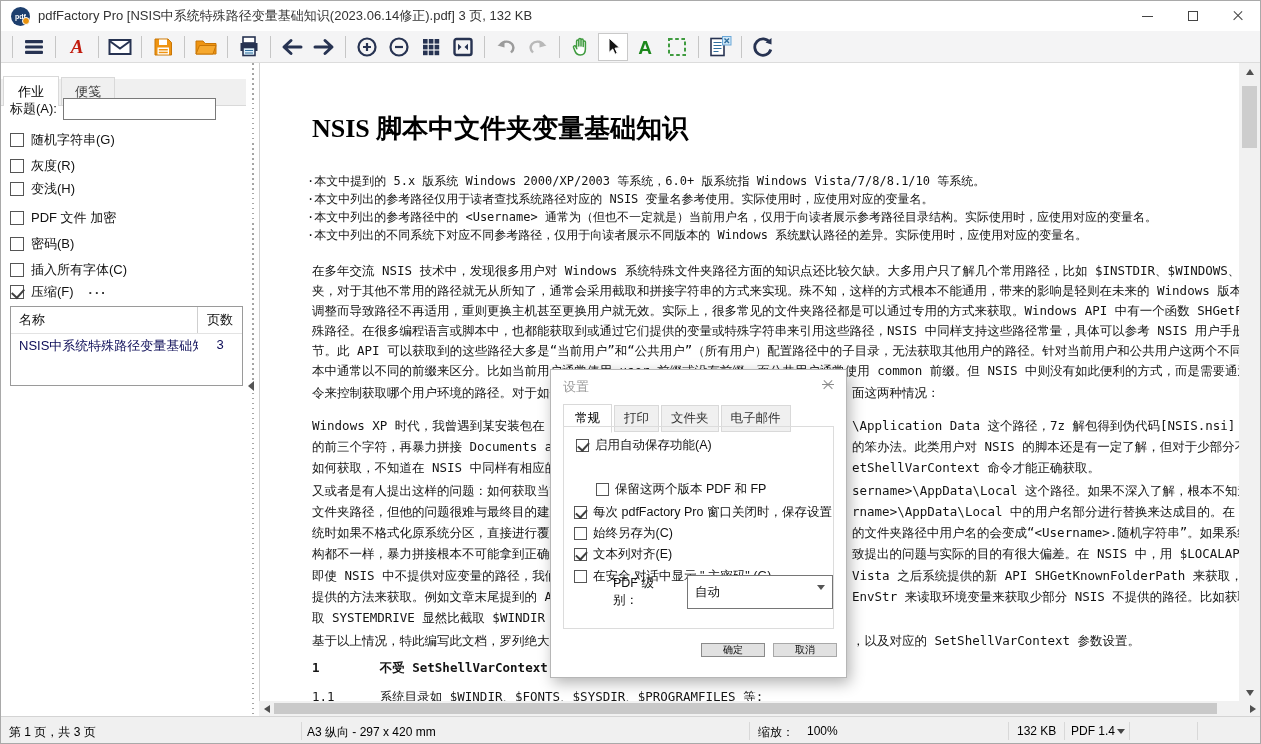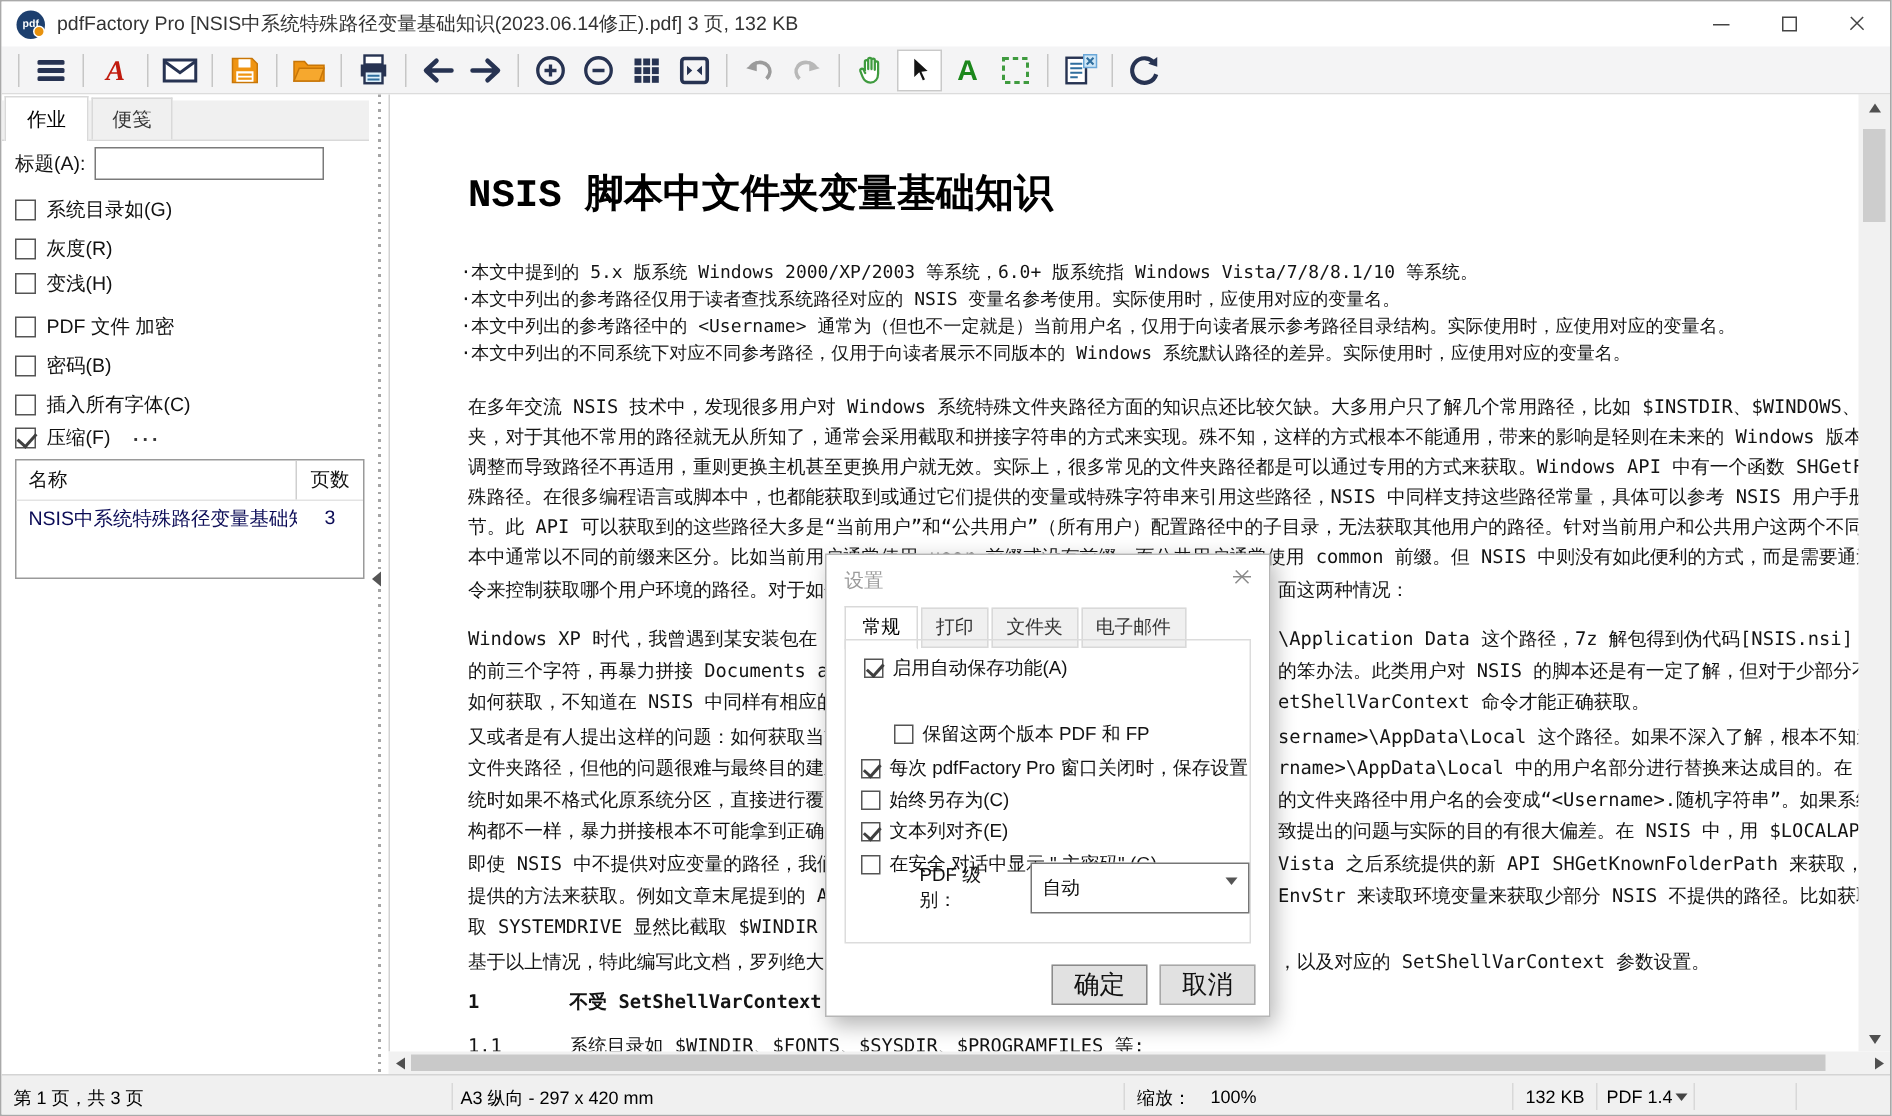--- a/index.html
+++ b/index.html
@@ -35,41 +35,41 @@
   .splitter { width:13px; position:relative; background:#fff;
               background-image:repeating-linear-gradient(180deg,#a5a5a5 0 1.5px,transparent 1.5px 5px);
               background-size:2px 100%; background-repeat:no-repeat; background-position:6px 0; }
   .collapse { position:absolute; top:318px; left:2px; width:0; height:0;
               border-top:5px solid transparent; border-bottom:5px solid transparent; border-right:6px solid #555; }
   .rightcol { flex:1; display:flex; flex-direction:column; }
   .content-row { flex:1; display:flex; }
   .docarea { position:relative; flex:1; background:#fff; overflow:hidden; border-left:1px solid #d2d2d2; }
 
   
-  .side-tabs { position:absolute; top:4px; left:0; right:0; height:27px; background:#f0f0f0; border-bottom:1px solid #d9d9d9;
+  .side-tabs { position:absolute; top:16px; left:0; right:0; height:27px; background:#f0f0f0; border-bottom:1px solid #d9d9d9;
                display:flex; align-items:flex-end; padding-left:2px; }
   .side-tab { padding:5px 13px 4px; font-size:13px; background:#f0f0f0; border:1px solid #d9d9d9; border-bottom:none; margin-right:2px; color:#333; }
   .side-tab.active { background:#fff; position:relative; top:1px; padding:6px 14px 5px; color:#000; }
   .field-row { position:absolute; top:35px; left:9px; display:flex; align-items:center; }
   .field-row input { margin-left:6px; width:153px; height:22px; border:1px solid #7a7a7a; font-size:13px; padding:0 4px; font-family:inherit; }
   .cb-row { position:absolute; left:9px; display:flex; align-items:center; gap:7px; white-space:nowrap; }
   .cb { width:14px; height:14px; border:1px solid #555; background:#fff; position:relative; flex:none; }
   .cb.checked::after { content:""; position:absolute; left:3px; top:0px; width:6px; height:10px;
                        border-right:2px solid #3f3f3f; border-bottom:2px solid #3f3f3f; transform:rotate(42deg); }
   .more-dots { color:#333; letter-spacing:2px; margin-left:8px; font-weight:bold; }
   .job-list { position:absolute; top:243px; left:9px; width:233px; height:80px; border:1px solid #9a9a9a; background:#fff; }
   .jl-head { display:flex; border-bottom:1px solid #e3e3e3; }
   .jl-h1 { flex:1; padding:4px 8px; border-right:1px solid #cfcfcf; }
   .jl-h2 { width:44px; padding:4px 0; text-align:center; }
   .jl-row { display:flex; padding:3px 0 3px 8px; }
   .jl-c1 { flex:1; color:#0b0b56; white-space:nowrap; overflow:hidden; }
   .jl-c2 { width:44px; text-align:center; color:#0b0b56; }
 
   
-  .doc-title { position:absolute; left:52px; top:48px; font-family:Liberation Mono, monospace; font-weight:bold;
+  .doc-title { position:absolute; left:52px; top:48px; font-family:Liberation Serif, serif; font-weight:bold;
                font-size:26px; color:#000; white-space:pre; }
   .bullet { position:absolute; left:47px; font-family:"DejaVu Sans Mono",monospace; font-size:12px; color:#141414; white-space:pre; }
   .dline { position:absolute; left:0; right:0; height:20px; font-family:"DejaVu Sans Mono",monospace; font-size:12.5px; color:#141414; }
   .dline span { position:absolute; top:0; white-space:pre; }
   .dl-left { left:52px; } .dl-right { left:592px; }
   .dline.bold { font-weight:bold; }
 
   
   .dialog { position:absolute; left:290px; top:306px; width:297px; height:309px; background:#fff;
             border:1px solid #b6b6b6; box-shadow:3px 5px 14px rgba(0,0,0,.3); z-index:5; font-size:12.5px; color:#111; }
@@ -81,22 +81,22 @@
   .dlg-tab.active { background:#fff; border-bottom-color:#fff; padding:5px 11px; position:relative; top:1px; color:#000; }
   .dlg-group { position:absolute; left:12px; top:56px; width:271px; height:203px; border:1px solid #dcdcdc; }
   .dlg-cb { position:absolute; display:flex; align-items:center; gap:6px; white-space:nowrap; }
   .dlg-cb .cb { width:13px; height:13px; }
   .dlg-cb .cb.checked::after { left:2.5px; top:0px; width:5px; height:9px; }
   .pdf-level { position:absolute; left:10px; top:148px; display:flex; align-items:flex-end;margin-left:39px; }
   .dlg-select { margin-left:10px; width:150px; height:22px; border:1px solid #767676; background:#fff;
                 display:flex; align-items:center; padding:16px 7px; position:relative; }
   .dlg-select .chev { position:absolute; right:7px; top:9px; width:0; height:0;
                       border-left:4px solid transparent; border-right:4px solid transparent; border-top:5px solid #555; }
-  .dlg-btn { position:absolute; top:273px; width:64px; height:27px; background:#e1e1e1; border:1px solid #a8a8a8;
-             display:flex; align-items:center; justify-content:center; font-size:17px; }
+  .dlg-btn { position:absolute; top:273px; width:64px; height:14px; background:#e1e1e1; border:1px solid #a8a8a8;
+             display:flex; align-items:center; justify-content:center; font-size:10px; }
   .btn-ok { left:150px; border-color:#8a8a8a; } .btn-cancel { left:222px; }
 
   
   .vscroll { width:21px; background:#f1f1f1; position:relative; }
   .vs-arrow { position:absolute; left:0; width:21px; height:17px; display:flex; align-items:center; justify-content:center; }
   .vs-up { top:0; } .vs-down { bottom:0; }
   .tri-up { width:0; height:0; border-left:4.5px solid transparent; border-right:4.5px solid transparent; border-bottom:6px solid #505050; }
   .tri-down { width:0; height:0; border-left:4.5px solid transparent; border-right:4.5px solid transparent; border-top:6px solid #505050; }
   .vs-thumb { position:absolute; left:3px; right:3px; top:23px; height:62px; background:#cdcdcd; }
   .hscroll { height:15px; background:#f1f1f1; position:relative; }
@@ -290,21 +290,21 @@
       <div class="side-tabs">
         <div class="side-tab active">作业</div>
         <div class="side-tab">便笺</div>
       </div>
       <div class="field-row">
         <span>标题(A):</span>
         <input value="" style="">
       </div>
       <div class="cb-row" style="top:68px">
           <span class="cb"></span>
-          <span>系统目录如(G)</span>
+          <span>随机字符串(G)</span>
         </div>
       <div class="cb-row" style="top:94px">
           <span class="cb"></span>
           <span>灰度(R)</span>
         </div>
       <div class="cb-row" style="top:117px">
           <span class="cb"></span>
           <span>变浅(H)</span>
         </div>
       <div class="cb-row" style="top:146px">

